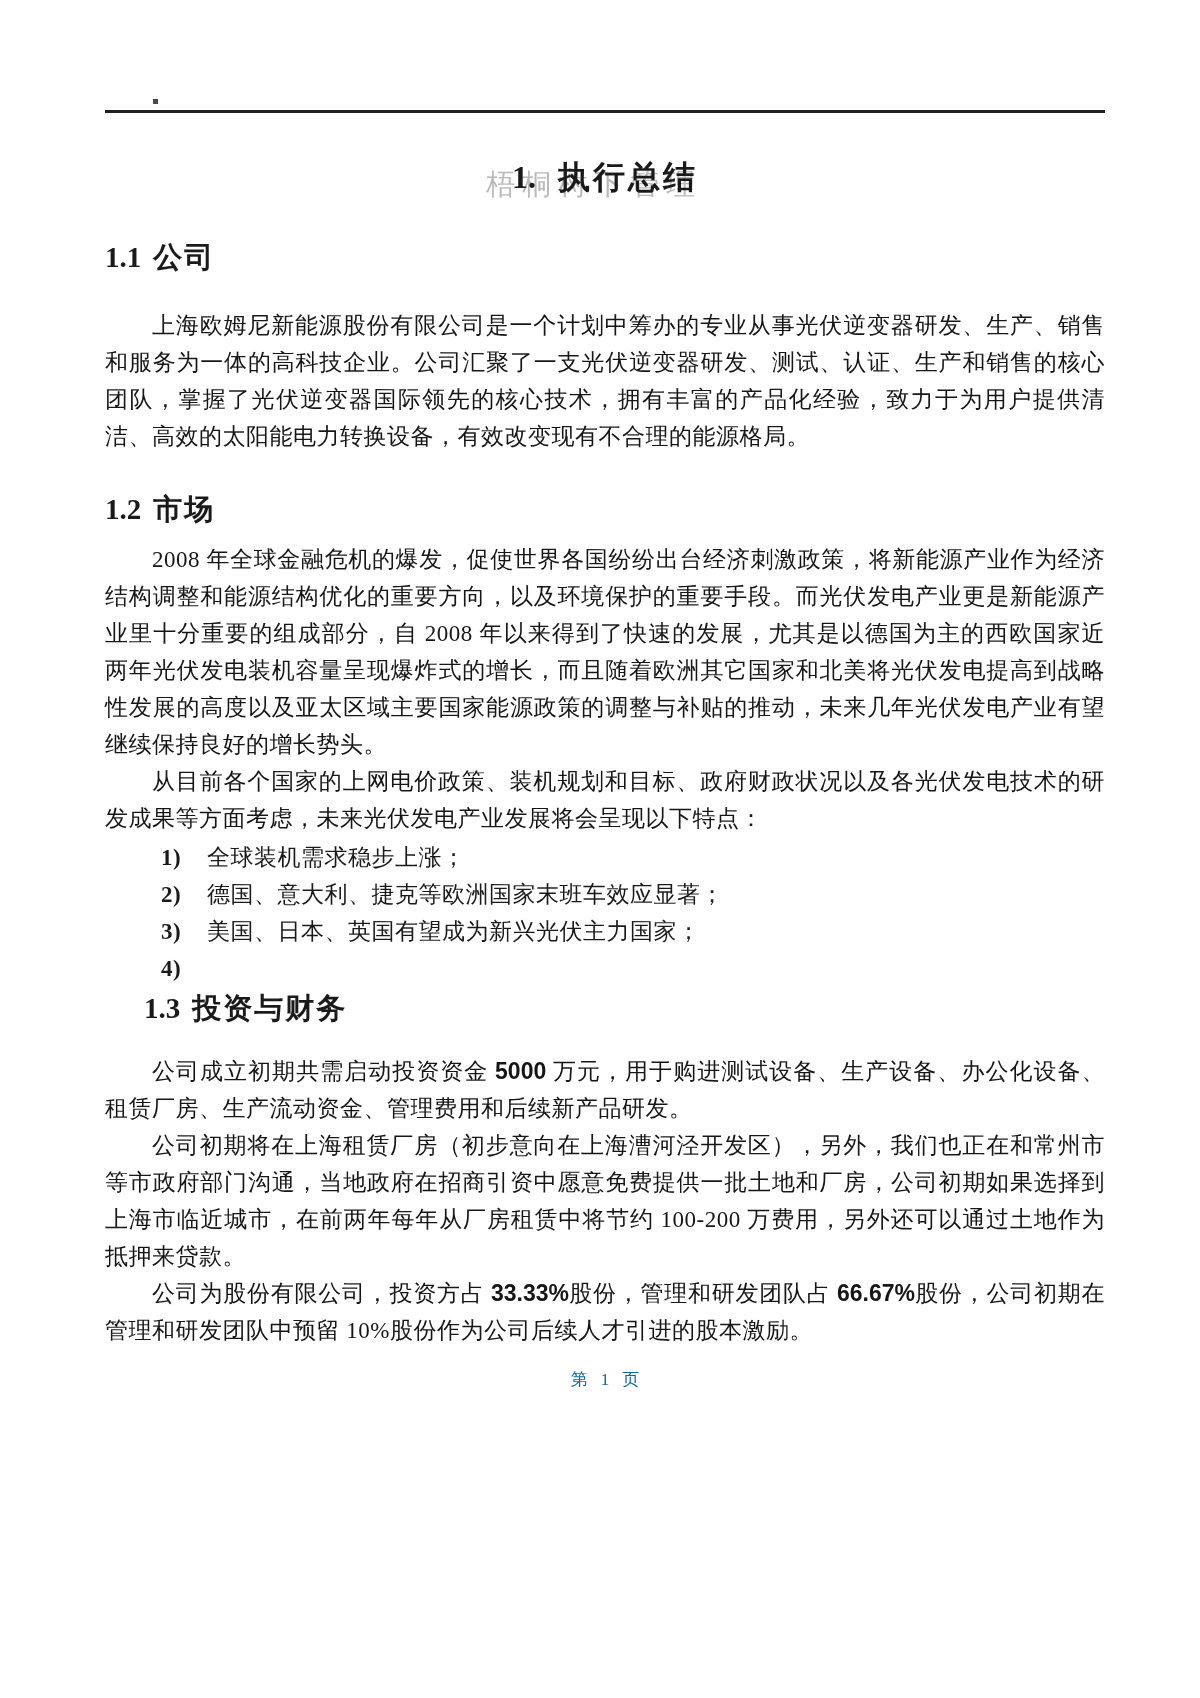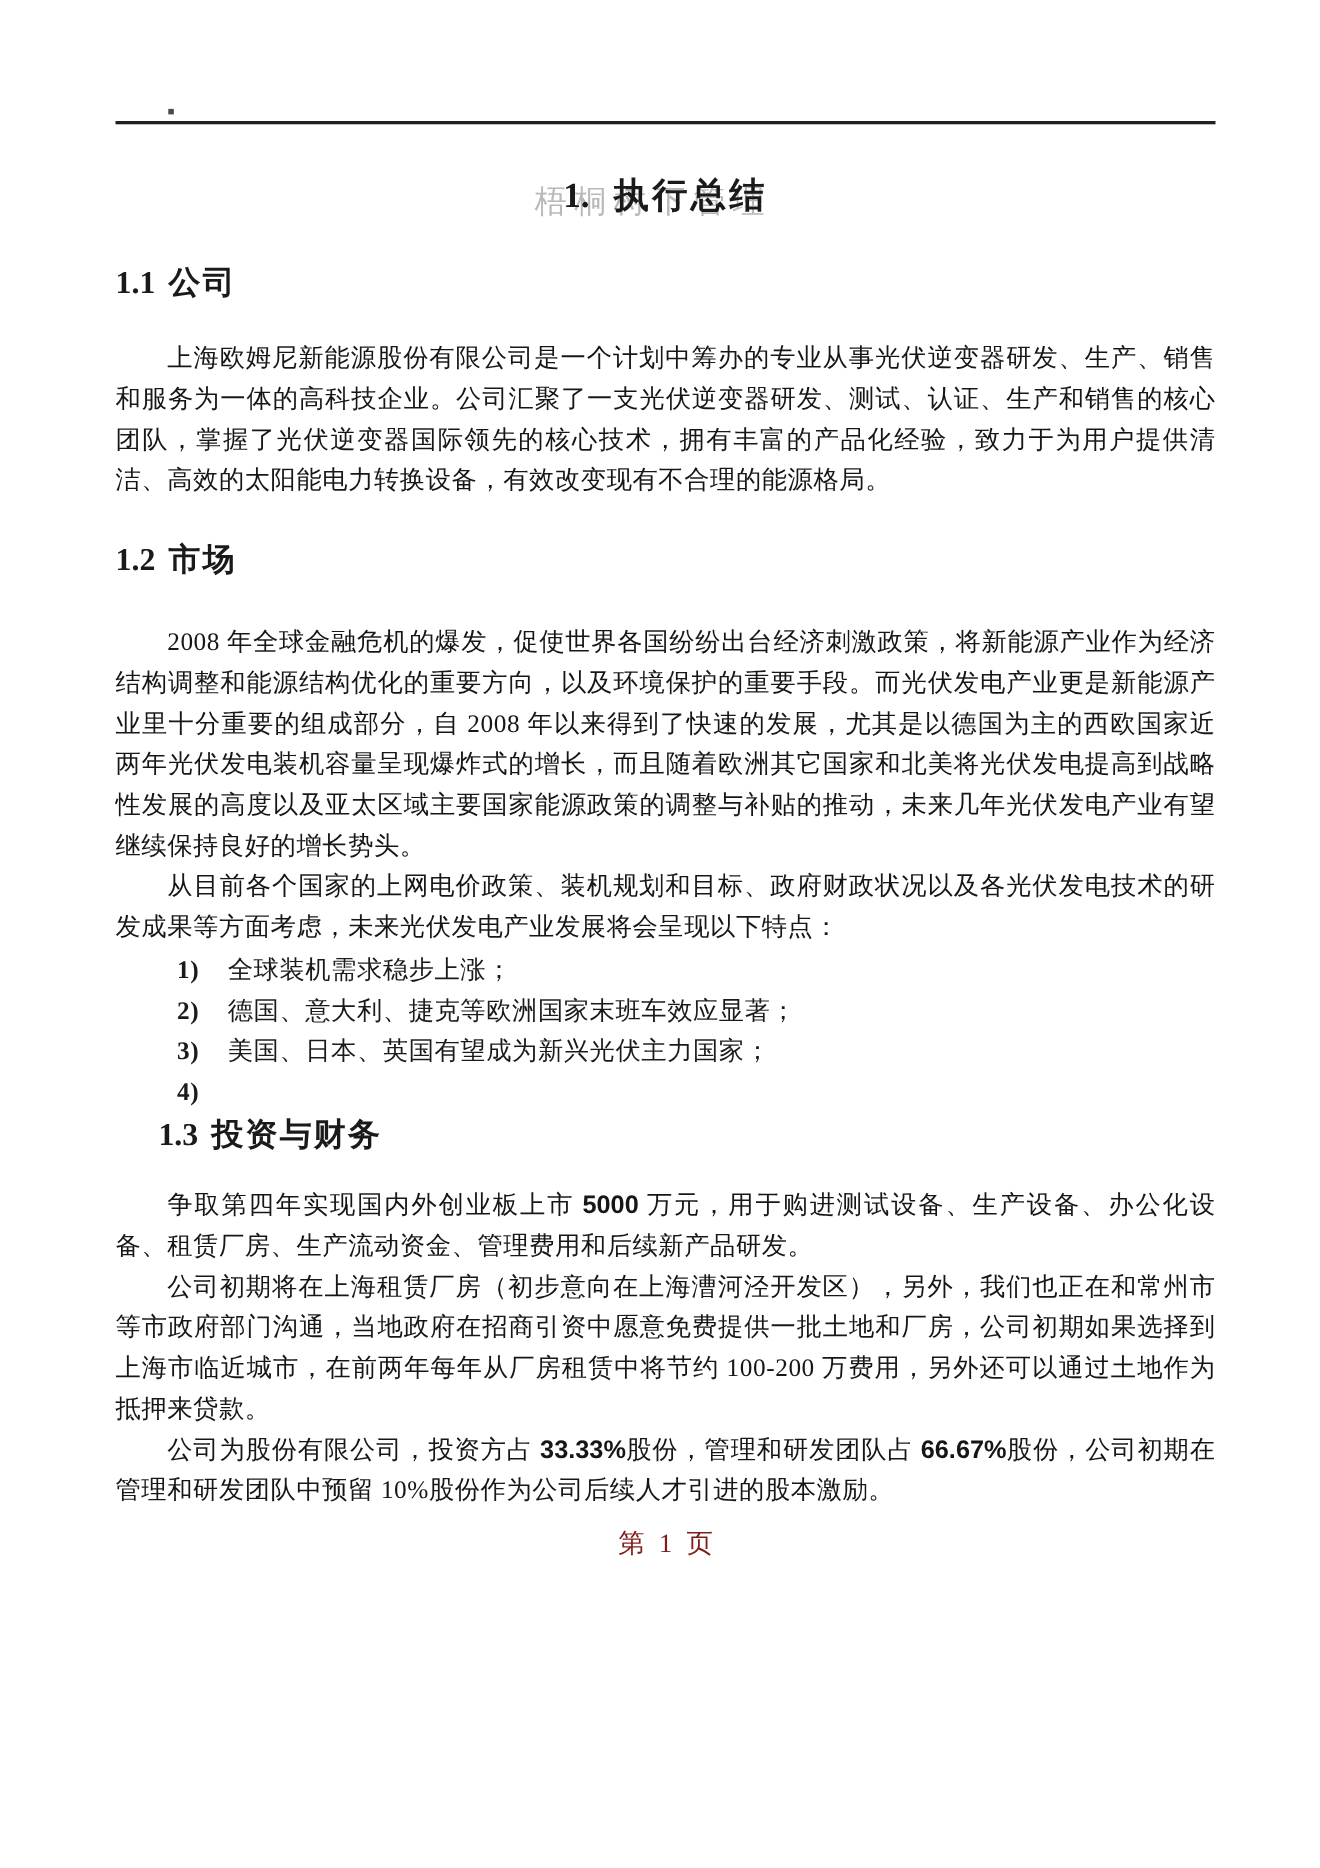--- a/index.html
+++ b/index.html
@@ -76,21 +76,21 @@
     font-weight: 600;
     margin-right: 12px;
   }
   .h-text {
     font-family: "Liberation Sans", "DejaVu Sans", sans-serif;
     font-weight: bold;
     letter-spacing: 2px;
   }
   
   section.company  h2 { margin-top: 40px; margin-bottom: 30px; }
-  section.market   h2 { margin-top: 34px; margin-bottom: 36px; }
+  section.market   h2 { margin-top: 34px; margin-bottom: 12px; }
   section.invest   h2 { margin-top: 38px; margin-bottom: 25px; margin-left: 39px; }
 
   p.body-p {
     font-size: 23px;
     line-height: 37px;
     letter-spacing: 0.5px;
     text-align: justify;
     text-indent: 47px;
     color: #161616;
   }
@@ -111,22 +111,22 @@
   .li-marker {
     position: absolute;
     left: 56px;
     font-weight: bold;
   }
   .footer {
     margin-top: 16px;
     height: 30px;
     line-height: 30px;
     text-align: center;
-    font-size: 24px;
-    color: #7f1d1d;
+    font-size: 17px;
+    color: #0369a1;
   }
   .footer .pgnum { margin: 0 13px; }
 </style>
 </head>
 <body>
 
 <div class="page">
   <div class="stray-dot"></div>
   <div class="content">
     <div class="rule"></div>
@@ -146,21 +146,21 @@
           <p class="body-p"><span>从目前各个国家的上网电价政策、装机规划和目标、政府财政状况以及各光伏发电技术的研发成果等方面考虑，未来光伏发电产业发展将会呈现以下特点：</span></p>
           <div class="numlist">
             <div class="li"><span class="li-marker">1)</span><span>全球装机需求稳步上涨；</span></div>
             <div class="li"><span class="li-marker">2)</span><span>德国、意大利、捷克等欧洲国家末班车效应显著；</span></div>
             <div class="li"><span class="li-marker">3)</span><span>美国、日本、英国有望成为新兴光伏主力国家；</span></div>
             <div class="li"><span class="li-marker">4)</span></div>
           </div>
         </section>
         <section class="invest">
           <h2 class="section-heading"><span class="h-num">1.3</span><span class="h-text">投资与财务</span></h2>
-          <p class="body-p"><span>争取第四年实现国内外创业板上市 </span><span class="seg-b">5000</span><span> 万元，用于购进测试设备、生产设备、办公化设备、租赁厂房、生产流动资金、管理费用和后续新产品研发。</span></p>
+          <p class="body-p"><span>公司成立初期共需启动投资资金 </span><span class="seg-b">5000</span><span> 万元，用于购进测试设备、生产设备、办公化设备、租赁厂房、生产流动资金、管理费用和后续新产品研发。</span></p>
           <p class="body-p"><span>公司初期将在上海租赁厂房（初步意向在上海漕河泾开发区），另外，我们也正在和常州市等市政府部门沟通，当地政府在招商引资中愿意免费提供一批土地和厂房，公司初期如果选择到上海市临近城市，在前两年每年从厂房租赁中将节约 100-200 万费用，另外还可以通过土地作为抵押来贷款。</span></p>
           <p class="body-p"><span>公司为股份有限公司，投资方占 </span><span class="seg-b">33.33%</span><span>股份，管理和研发团队占 </span><span class="seg-b">66.67%</span><span>股份，公司初期在管理和研发团队中预留 10%股份作为公司后续人才引进的股本激励。</span></p>
         </section>
       </div>
     <div class="footer">
       <span>第</span><span class="pgnum">1</span><span>页</span>
     </div>
   </div>
 </div>
 

